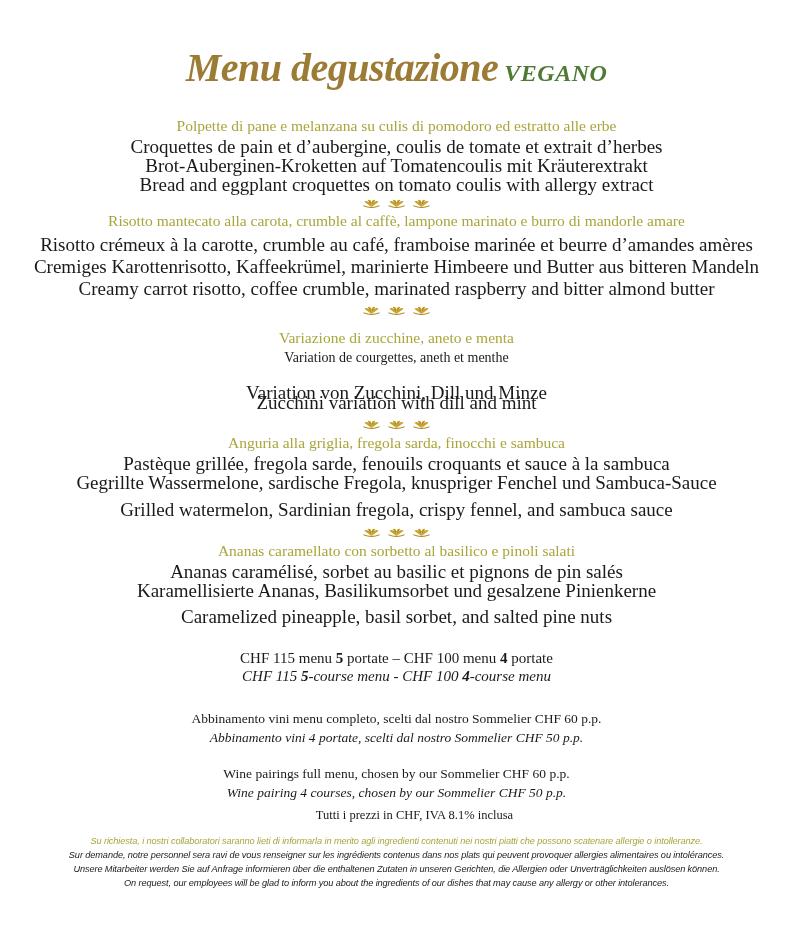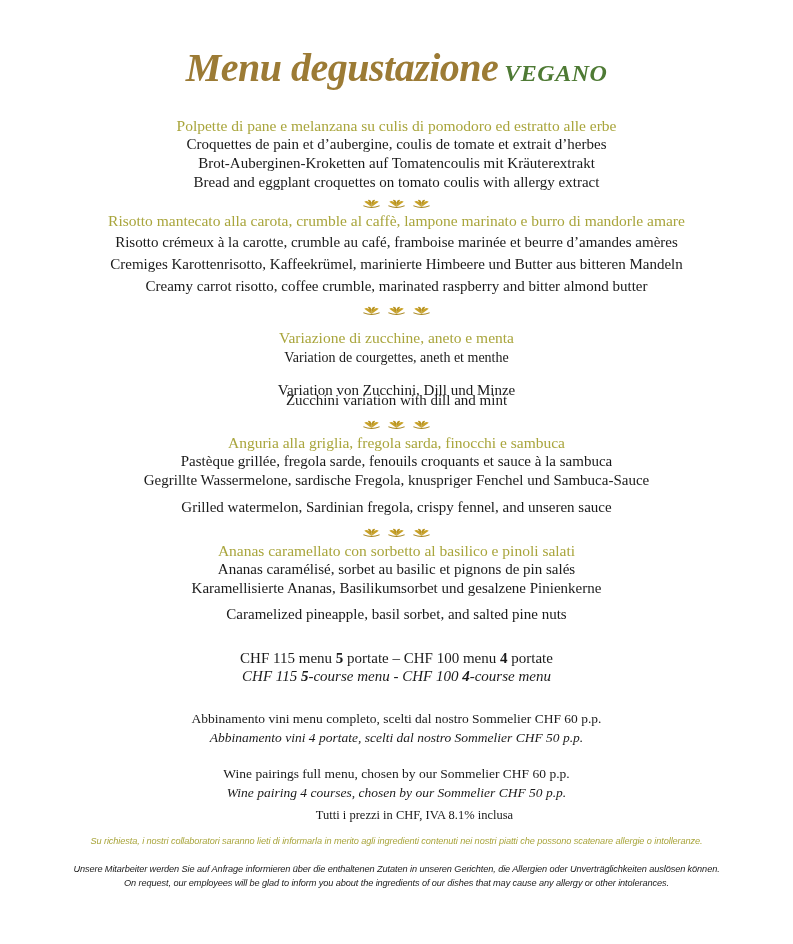--- a/index.html
+++ b/index.html
@@ -10,21 +10,21 @@
 
   .title {
     top: 44px; height: 50px;
     font-family: "Liberation Serif", serif;
     font-style: italic; font-weight: bold;
   }
   .title .main { font-size: 40px; color: #9c7b35; letter-spacing: -0.5px; }
   .title .sub { font-size: 24px; color: #4e7a34; margin-left: 6px; letter-spacing: 0.5px; }
 
   .it { font-family: "Liberation Serif", serif; font-size: 15.5px; color: #a9a53c; }
-  .fr, .de, .en { font-family: "Liberation Serif", serif; font-size: 15px; color: #1a1a1a; }
+  .fr, .de, .en { font-family: "Liberation Serif", serif; font-size: 19px; color: #1a1a1a; }
   .small { font-size: 14px; }
 
   .orn { height: 12px; font-size: 0; }
   .orn span { display: inline-block; margin: 0 3px; width: 19px; height: 9px; }
   .orn svg { width: 19px; height: 9px; }
 
   .price { font-family: "Liberation Serif", serif; font-size: 15px; color: #1a1a1a; }
   .price b { font-weight: bold; }
   .price.ital { font-style: italic; }
   .wine { font-family: "Liberation Serif", serif; font-size: 13.5px; color: #1a1a1a; }
@@ -103,21 +103,21 @@
           <use href="#fan"></use>
         </svg></span><span><svg>
           <use href="#fan"></use>
         </svg></span>
   </div>
 
   <div>
     <div class="line it" style="top:434px">Anguria alla griglia, fregola sarda, finocchi e sambuca</div>
     <div class="line fr" style="top:453px">Pastèque grillée, fregola sarde, fenouils croquants et sauce à la sambuca</div>
     <div class="line de" style="top:472px">Gegrillte Wassermelone, sardische Fregola, knuspriger Fenchel und Sambuca-Sauce</div>
-    <div class="line en" style="top:499px">Grilled watermelon, Sardinian fregola, crispy fennel, and unseren sauce</div>
+    <div class="line en" style="top:499px">Grilled watermelon, Sardinian fregola, crispy fennel, and sambuca sauce</div>
   </div>
 
   <div class="line orn" style="top:528px">
     <span><svg>
           <use href="#fan"></use>
         </svg></span><span><svg>
           <use href="#fan"></use>
         </svg></span><span><svg>
           <use href="#fan"></use>
         </svg></span>
@@ -138,16 +138,17 @@
   </div>
 
   <div class="line wine" style="top:711px">Abbinamento vini menu completo, scelti dal nostro Sommelier CHF 60 p.p.</div>
   <div class="line wine ital" style="top:730px">Abbinamento vini 4 portate, scelti dal nostro Sommelier CHF 50 p.p.</div>
   <div class="line wine" style="top:766px">Wine pairings full menu, chosen by our Sommelier CHF 60 p.p.</div>
   <div class="line wine ital" style="top:785px">Wine pairing 4 courses, chosen by our Sommelier CHF 50 p.p.</div>
 
   <div class="line tax" style="top:808px">Tutti i prezzi in CHF, IVA 8.1% inclusa</div>
 
   <div class="line allergy olive" style="top:836px">Su richiesta, i nostri collaboratori saranno lieti di informarla in merito agli ingredienti contenuti nei nostri piatti che possono scatenare allergie o intolleranze.</div>
+  <div class="line allergy" style="top:850px">Sur demande, notre personnel sera ravi de vous renseigner sur les ingrédients contenus dans nos plats qui peuvent provoquer allergies alimentaires ou intolérances.</div>
   <div class="line allergy" style="top:864px">Unsere Mitarbeiter werden Sie auf Anfrage informieren über die enthaltenen Zutaten in unseren Gerichten, die Allergien oder Unverträglichkeiten auslösen können.</div>
   <div class="line allergy" style="top:878px">On request, our employees will be glad to inform you about the ingredients of our dishes that may cause any allergy or other intolerances.</div>
 
 </div>
 
 </body></html>

